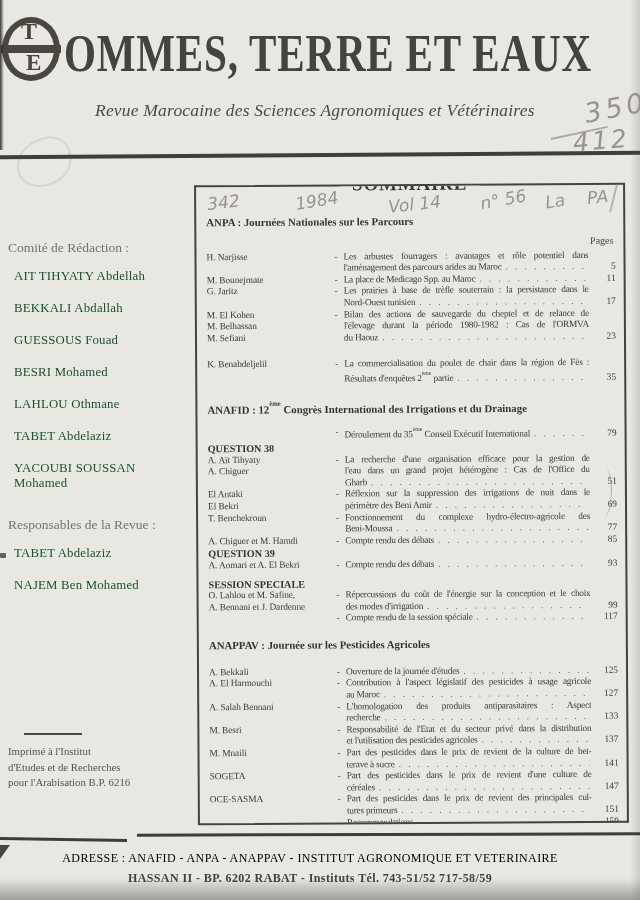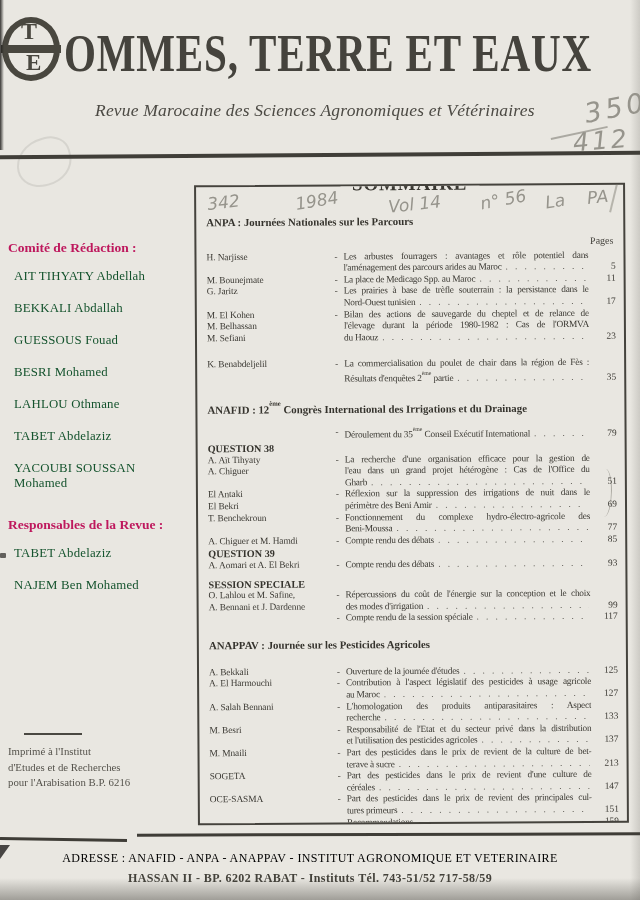--- a/index.html
+++ b/index.html
@@ -35,21 +35,21 @@
     color:#4c4a44;letter-spacing:.2px;}
   .hw{color:#96948c;font-family:"DejaVu Sans", sans-serif;font-style:italic;}
   .hw-350{position:absolute;right:-8px;top:92px;font-size:27px;transform:rotate(-11deg);letter-spacing:4px;}
   .hw-412{position:absolute;right:10px;top:126px;font-size:25px;transform:rotate(-5deg);letter-spacing:3px;}
   .hw-412::before{content:"";position:absolute;left:-22px;top:4px;width:58px;height:2px;
     background:rgba(130,128,120,.6);transform:rotate(-7deg);}
   .rule-top{position:absolute;left:0;top:153px;width:642px;height:4px;background:#403e38;transform:rotate(-.4deg);}
 
   
   .sidebar{position:absolute;left:8px;top:240px;width:182px;}
-  .side-head{font-weight:bold;font-size:13.5px;color:#be185d;margin-bottom:13px;}
+  .side-head{font-weight:normal;font-size:13.5px;color:#737373;margin-bottom:13px;}
   .side-name{font-size:12.8px;color:#14532d;margin:0 0 17px 6px;letter-spacing:.2px;}
   .resp-block{margin-top:26px;}
   .printer{position:absolute;left:8px;top:733px;width:170px;font-size:10.8px;line-height:15.5px;color:#55534c;}
   .printer .prule{width:58px;height:2px;background:#4a4842;margin:0 0 9px 16px;}
 
   
   .box{position:absolute;left:196px;top:184px;width:427px;height:636px;
     border:2px solid #45433d;transform:rotate(-.35deg);overflow:hidden;}
   .box-title{position:absolute;top:-13px;left:50%;transform:translateX(-50%);
     background:#e9e7e1;padding:0 12px;font-weight:bold;font-size:19px;
@@ -416,21 +416,21 @@
               <div>M. Mnaili</div>
             </div>
             <div class="tcol">
               <span class="dash-abs">-</span>
               <div class="t-line">Part des pesticides dans le prix de revient de la culture de bet-</div>
               <div class="t-last">
                 <span class="txt">terave à sucre</span>
                 <span class="dots"></span>
               </div>
             </div>
-            <div class="pg">213</div>
+            <div class="pg">141</div>
           </div>
           <div class="entry">
             <div class="authors">
               <div>SOGETA</div>
             </div>
             <div class="tcol">
               <span class="dash-abs">-</span>
               <div class="t-line">Part des pesticides dans le prix de revient d'une culture de</div>
               <div class="t-last">
                 <span class="txt">céréales</span>

